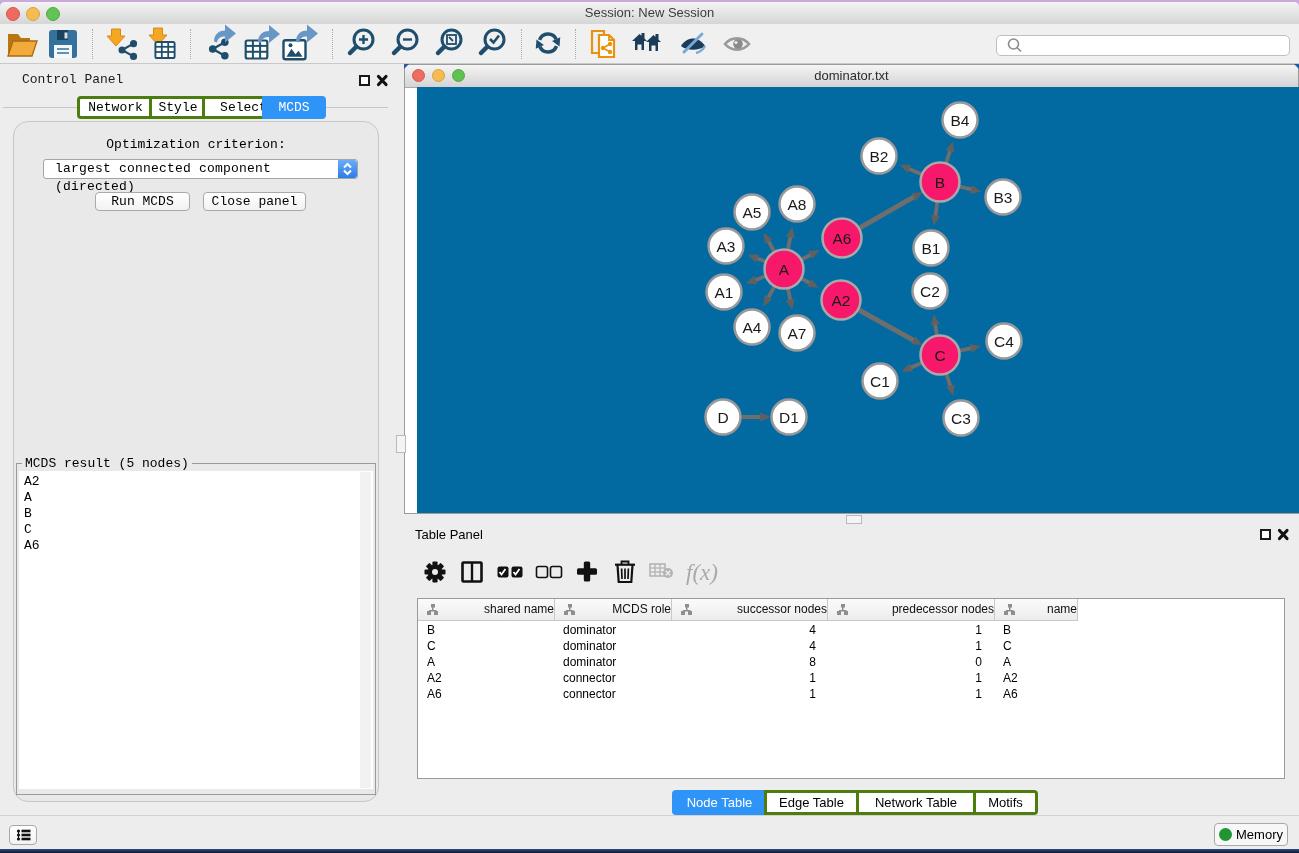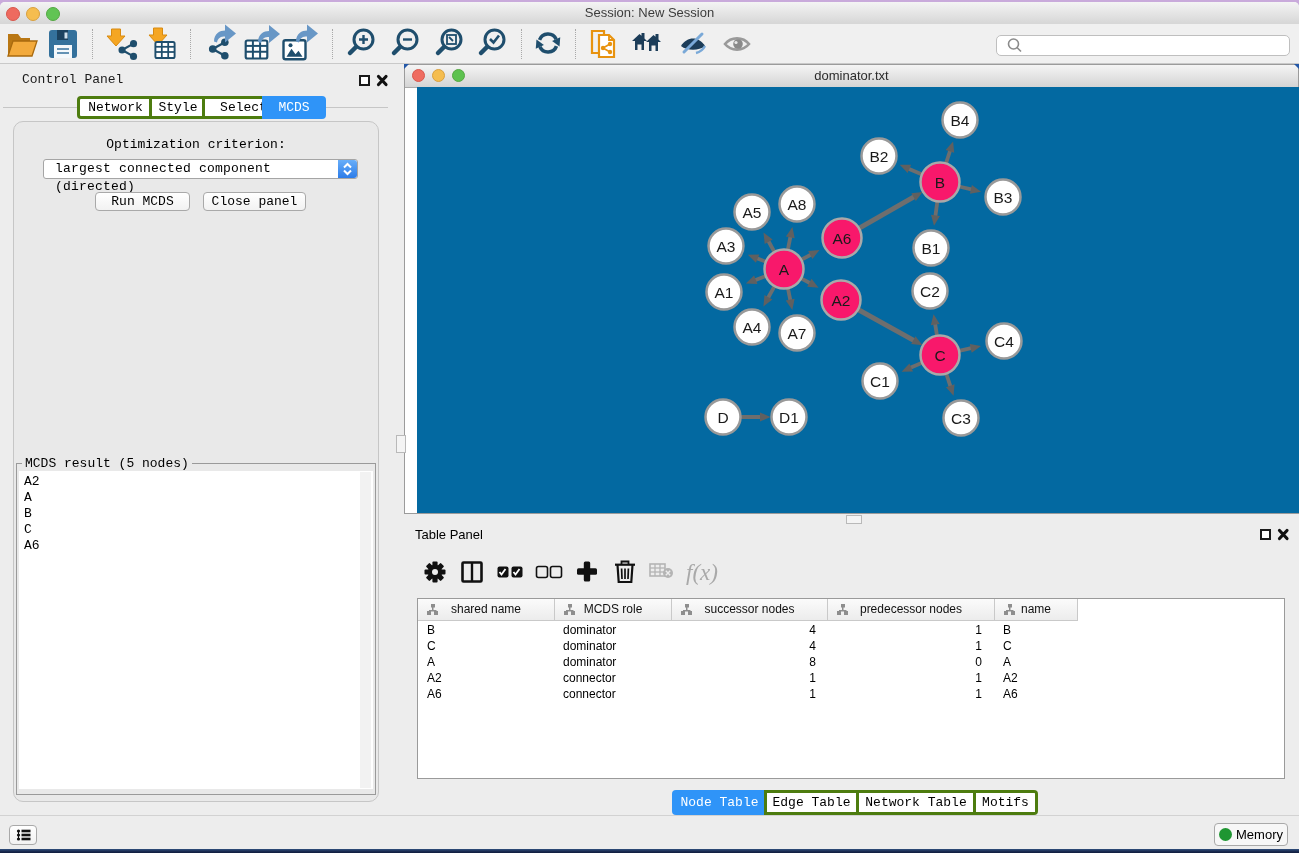--- a/index.html
+++ b/index.html
@@ -11,32 +11,32 @@
 .tl{position:absolute;top:5px;width:12px;height:12px;border-radius:50%;}
 #toolbar{position:absolute;left:0;top:22px;width:1299px;height:39px;background:#f0f0f0;border-bottom:1px solid #c9c9c9;}
 .sep{position:absolute;top:5px;height:30px;width:0;border-left:1px dotted #a9a9a9;}
 #searchbox{position:absolute;left:996px;top:11px;width:292px;height:19px;background:#fff;border:1px solid #bfbfbf;border-radius:5px;}
 
 #cpanel{position:absolute;left:0;top:62px;width:391px;height:750px;background:#ededed;font-family:Liberation Mono, monospace;}
 #cpanel .hdr{position:absolute;left:22px;top:8px;font-size:13px;color:#1a1a1a;}
 .tab{position:absolute;top:35px;height:19px;border:3px solid #4d7c0f;background:#fff;color:#000;font-size:13px;text-align:center;line-height:19px;}
 #cpanel .tab{top:32px;height:17px;line-height:17px;}
 .tabsel{background:#2f94f8;color:#fff;border-color:#2f94f8;}
-#cpcontent{position:absolute;left:13px;top:57px;width:364px;height:679px;background:#e9e9e9;border:1px solid #c6c6c6;border-radius:10px;}
+#cpcontent{position:absolute;left:13px;top:57px;width:364px;height:679px;background:#e9e9e9;border:1px solid #c6c6c6;border-radius:15px;}
 
 #netwin{position:absolute;left:404px;top:62px;width:893px;height:448px;background:#fff;border:1px solid #9b9b9b;}
 #nettitle{position:absolute;left:0;top:0;width:893px;height:22px;background:linear-gradient(#f5f5f5,#d4d4d4);border-bottom:1px solid #aaa;}
 #netcanvas{position:absolute;left:12px;top:22px;width:893px;height:426px;background:#0369a1;}
 
 #tpanel{position:absolute;left:403px;top:519px;width:896px;height:293px;background:#ededed;}
 
 #statusbar{position:absolute;left:0;top:813px;width:1299px;height:34px;background:#ededed;border-top:1px solid #d2d2d2;}
 #deskbottom{position:absolute;left:0;top:847px;width:1299px;height:4px;background:linear-gradient(#31507d,#16254a 70%,#101d3d);}
 .btn{position:absolute;background:linear-gradient(#ffffff,#f2f2f2);border:1px solid #a9a9a9;border-radius:4px;font-size:13px;color:#000;text-align:center;}
-.th{position:absolute;top:0;height:21px;line-height:21px;text-align:center;border-right:1px solid #c9c9c9;box-sizing:border-box;color:#111;}
+.th{position:absolute;top:0;height:21px;line-height:21px;text-align:right;border-right:1px solid #c9c9c9;box-sizing:border-box;color:#111;}
 .th::before{content:"";position:absolute;left:9px;top:5px;width:11px;height:11px;background:
  linear-gradient(#8e8e8e,#8e8e8e) 3.5px 0/4px 3.5px,
  linear-gradient(#8e8e8e,#8e8e8e) 0 7px/4px 4px,
  linear-gradient(#8e8e8e,#8e8e8e) 7px 7px/4px 4px,
  linear-gradient(#8e8e8e,#8e8e8e) 5px 3px/1.5px 4px,
  linear-gradient(#8e8e8e,#8e8e8e) 2px 5.5px/7.5px 1.5px;background-repeat:no-repeat;}
 .thl{border-right:1px solid #c9c9c9;}
 .trow{position:absolute;left:0;width:100%;height:16px;line-height:16px;color:#000;}
 .trow span{position:absolute;}
 .c1{left:9px;} .c2{left:145px;} .c3{width:384px;text-align:right;left:14px;} .c4{width:550px;text-align:right;left:14px;} .c5{left:585px;}
@@ -426,21 +426,21 @@
             <span class="c5">A2</span>
           </div>
       <div class="trow" style="top:87px;">
             <span class="c1">A6</span>
             <span class="c2">connector</span>
             <span class="c3">1</span>
             <span class="c4">1</span>
             <span class="c5">A6</span>
           </div>
     </div>
-    <div id="ttabs" style="position:absolute;left:269px;top:269px;height:26px;font-family:Liberation Mono, monospace;">
+    <div id="ttabs" style="position:absolute;left:269px;top:269px;height:26px;">
       <div class="tab tabsel" style="position:static;float:left;width:89px;border-radius:4px 0 0 4px;border-right:0;">Node Table</div>
       <div class="tab" style="position:static;float:left;width:89px;">Edge Table</div>
       <div class="tab" style="position:static;float:left;width:114px;border-left:0;">Network Table</div>
       <div class="tab" style="position:static;float:left;width:59px;border-left:0;border-radius:0 4px 4px 0;">Motifs</div>
     </div>
   </div>
   <div id="statusbar">
     <div class="btn" style="left:9px;top:9px;width:26px;height:18px;">
       <svg width="15" height="12" style="margin-top:3px;">
         <g fill="#111">

